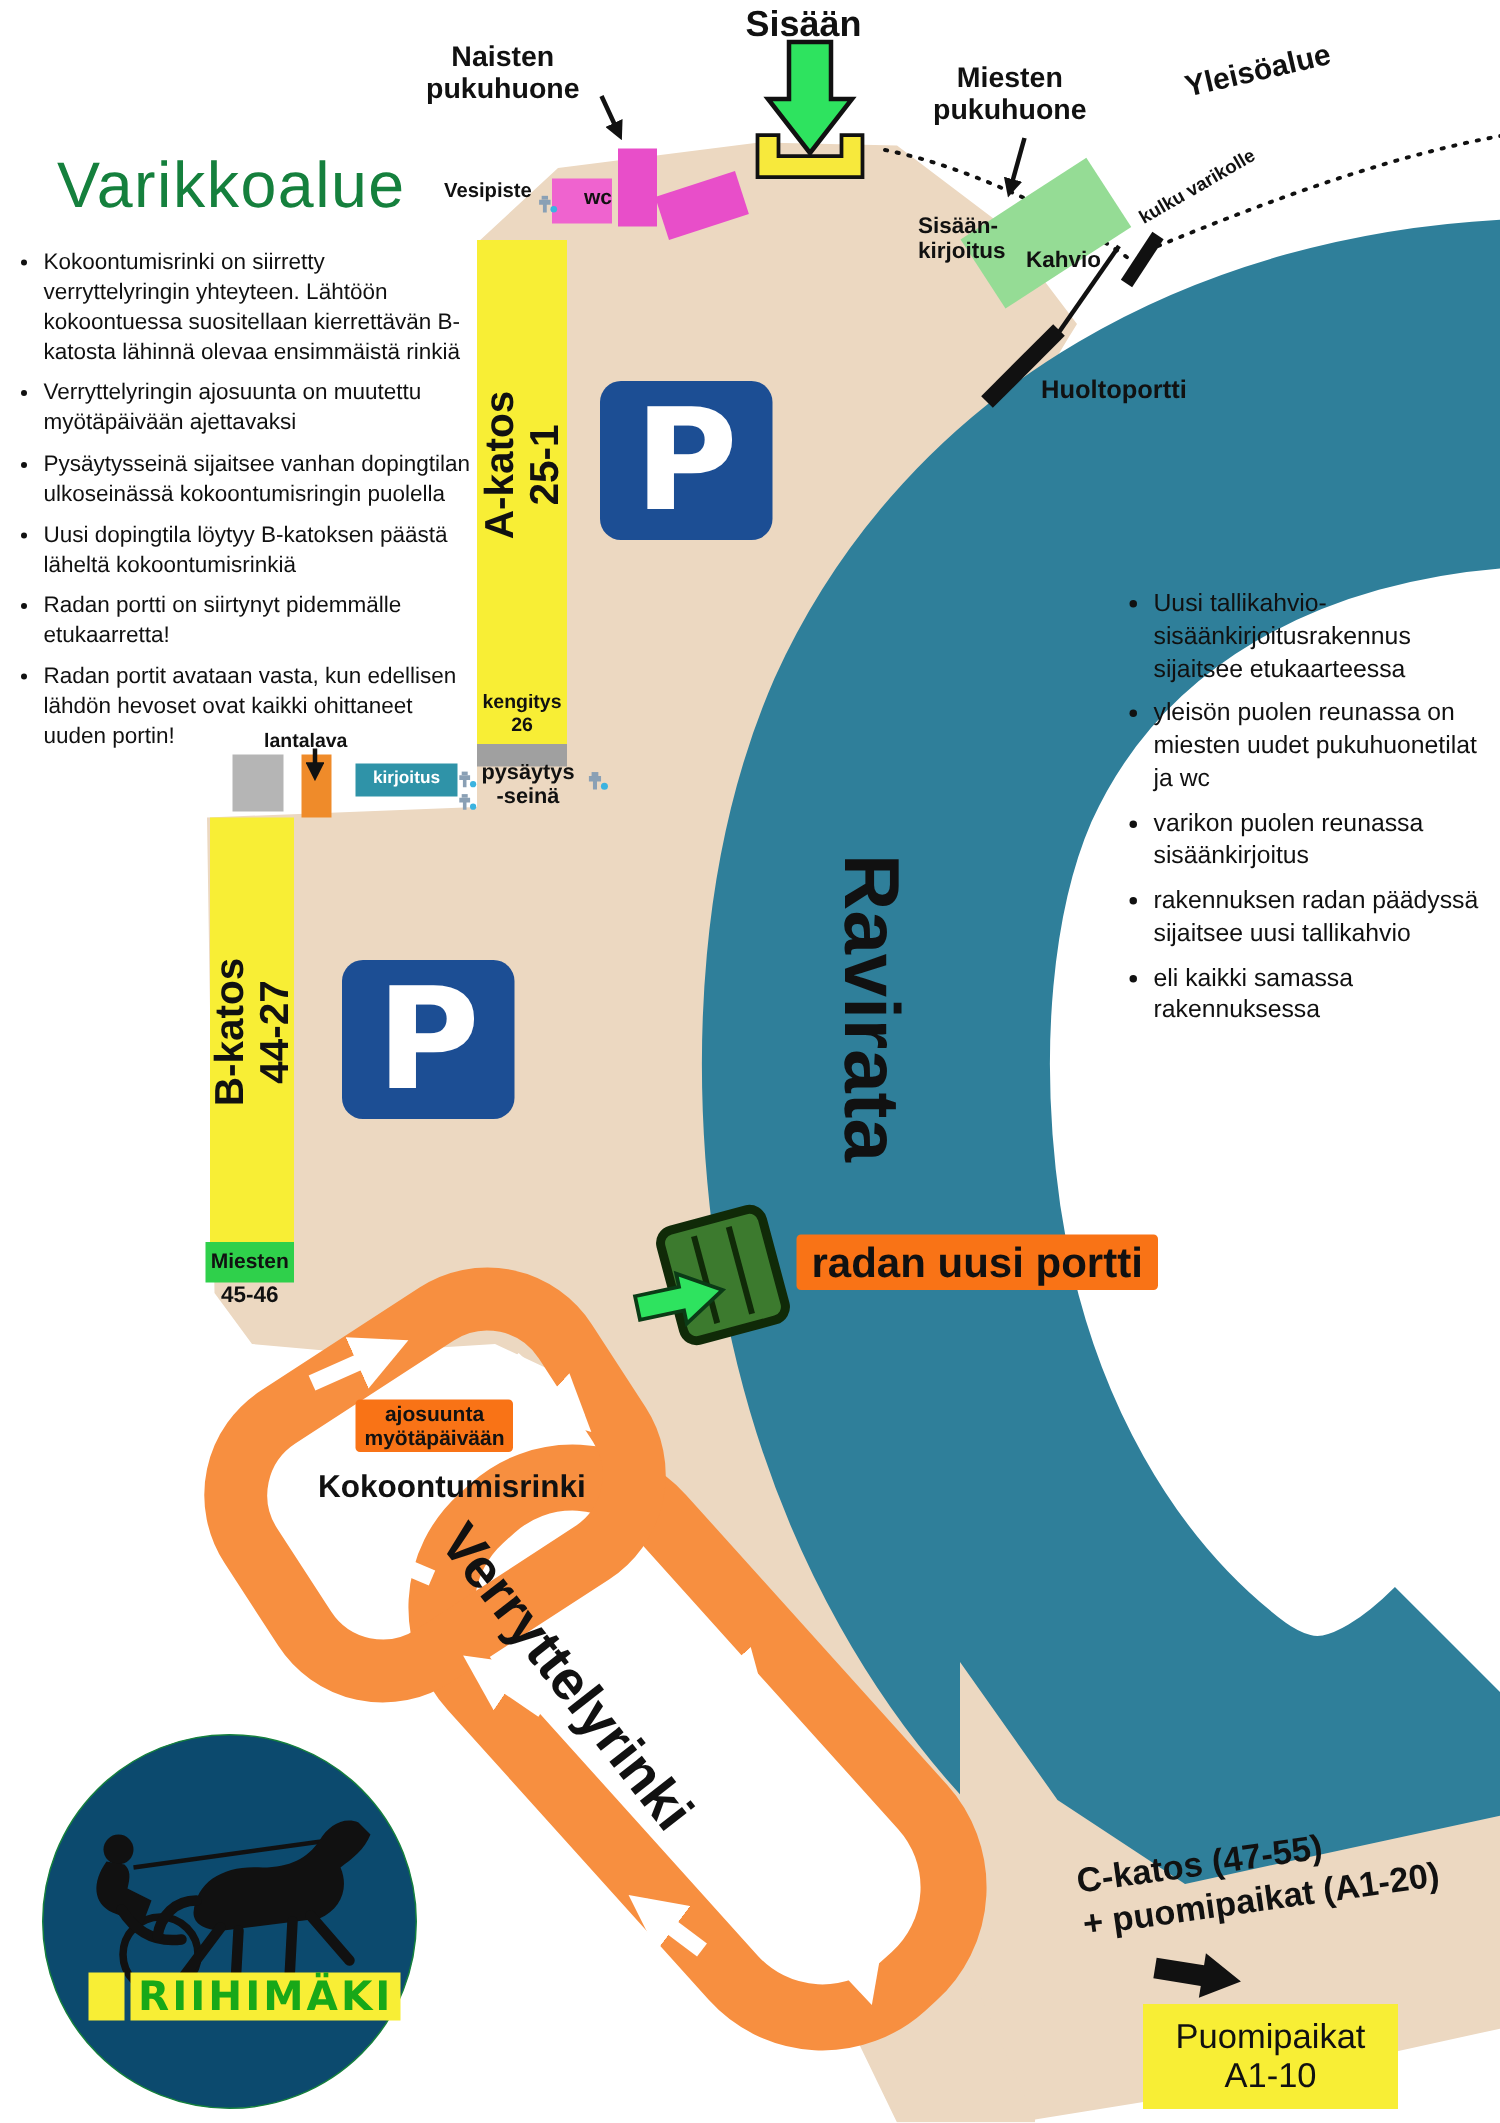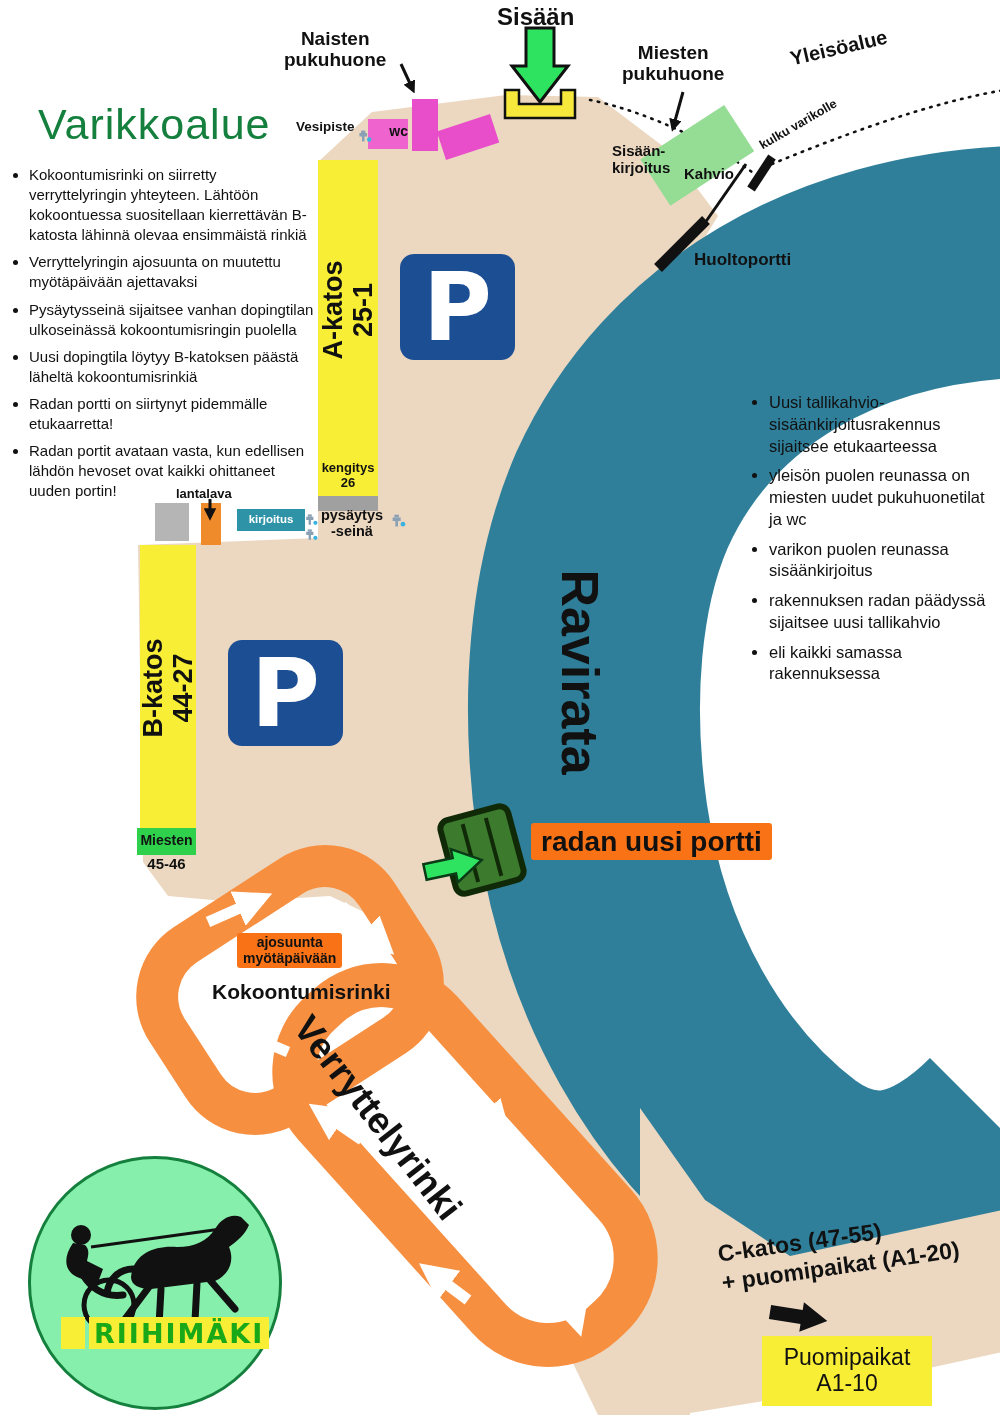--- a/index.html
+++ b/index.html
@@ -12,21 +12,21 @@
   .notes{font-size:15px;line-height:1.34;color:#111;}
   .notes ul{margin:0;padding-left:17px;}
   .notes li{margin-bottom:7px;}
   .rnotes{font-size:16.5px;line-height:1.32;}
   .rnotes li{margin-bottom:8px;}
   .title{font-size:43px;font-weight:400;letter-spacing:1px;color:#15803d;}
   .vrot{display:flex;flex-direction:column;justify-content:center;align-items:center;}
   .ylabel{background:#f97316;border-radius:3px;}
   .pSign{background:#1c4e94;border-radius:14px;color:#fff;display:flex;align-items:center;justify-content:center;
          font-weight:bold;font-size:94px;font-family:"DejaVu Sans",sans-serif;}
-  .logoCircle{border:3px solid #15803d;border-radius:50%;background:#86efac;}
+  .logoCircle{border:1px solid #15803d;border-radius:50%;background:#0c4a6e;}
   .logoBand{display:flex;align-items:stretch;gap:4px;}
   .logoTile{width:24px;background:#f8ee35;}
   .logoText{background:#f8ee35;color:#18a818;font-weight:bold;font-size:27px;letter-spacing:2px;
             padding:1px 5px;font-family:"DejaVu Sans",sans-serif;}
 </style>
 </head>
 <body>
 
 <div id="stage">
 

